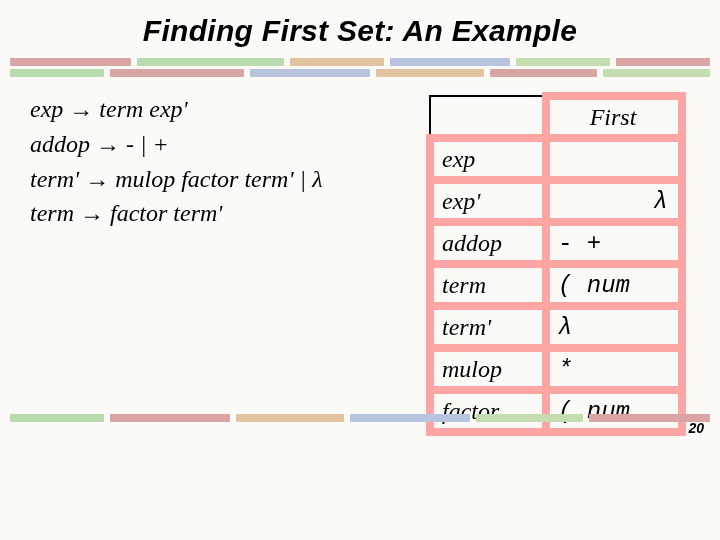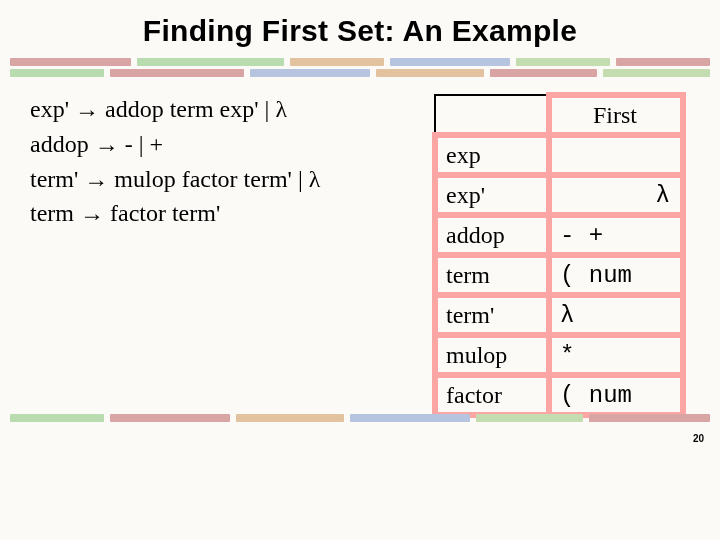--- a/index.html
+++ b/index.html
@@ -10,20 +10,21 @@
     background: #fbfaf7;
     font-family: Georgia, 'Times New Roman', serif;
     color: #000;
     overflow: hidden;
   }
   .slide {
     position: relative;
     width: 720px;
     height: 448px;
     box-sizing: border-box;
+    font-style: italic;
   }
   .title {
     font-family: Verdana, Arial, sans-serif;
     font-weight: 900;
     font-size: 30px;
     text-align: center;
     padding: 14px 20px 4px 20px;
     letter-spacing: 0.3px;
   }
   .top-stripes {
@@ -73,21 +74,21 @@
     display: flex;
     justify-content: flex-end;
     align-items: flex-start;
     padding-right: 4px;
   }
   table.first {
     border-collapse: collapse;
     font-size: 24px;
   }
   table.first th, table.first td {
-    border: 6px solid #fca5a5;
+    border: 8px solid #fca5a5;
     padding: 2px 10px 2px 8px;
     text-align: left;
     vertical-align: middle;
     height: 30px;
     min-width: 80px;
   }
   table.first th.blank {
     border-top: 2px solid #000;
     border-left: 2px solid #000;
   }
@@ -111,24 +112,24 @@
     height: 10px;
   }
   .bstripe-row {
     display: flex;
     gap: 6px;
     height: 7px;
   }
   .pagenum {
     position: absolute;
     right: 16px;
-    bottom: 4px;
+    bottom: 12px;
     font-family: Verdana, Arial, sans-serif;
     font-weight: bold;
-    font-size: 10px;
+    font-size: 14px;
   }
 </style>
 </head>
 <body>
 
 <div class="slide">
 
   <div class="title">Finding First Set: An Example</div>
 
   <div class="top-stripes">
@@ -147,23 +148,23 @@
       <div class="stripe s-orange" style="width:16%"></div>
       <div class="stripe s-red2" style="width:16%"></div>
       <div class="stripe s-green2" style="width:16%"></div>
     </div>
   </div>
 
   <div class="content">
 
     <div class="grammar">
       <div class="line">
-        <span>exp'</span>
-        <span class="arrow">→</span>
-        <span>addop term exp' | λ</span>
+        <span>exp</span>
+        <span class="arrow">→</span>
+        <span>term exp'</span>
       </div>
       <div class="line">
         <span>addop</span>
         <span class="arrow">→</span>
         <span>- | +</span>
       </div>
       <div class="line">
         <span>term'</span>
         <span class="arrow">→</span>
         <span>mulop factor term' | λ</span>

